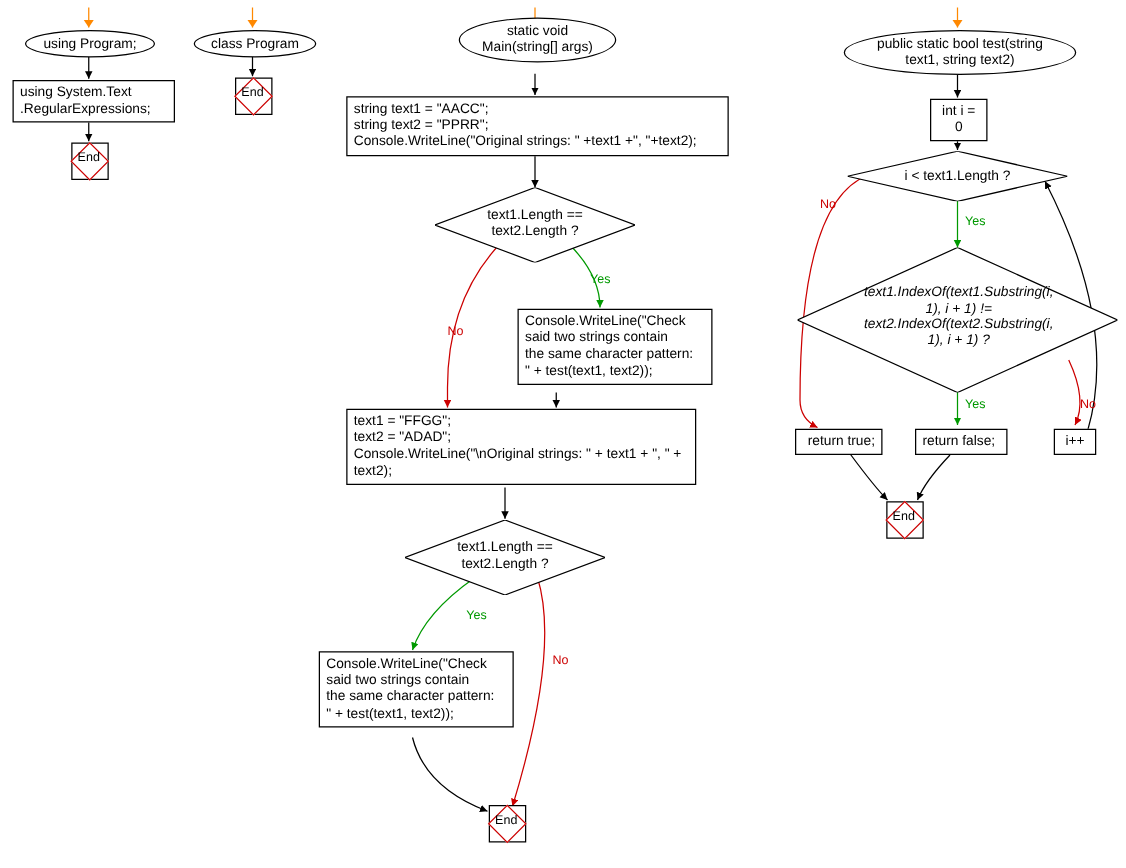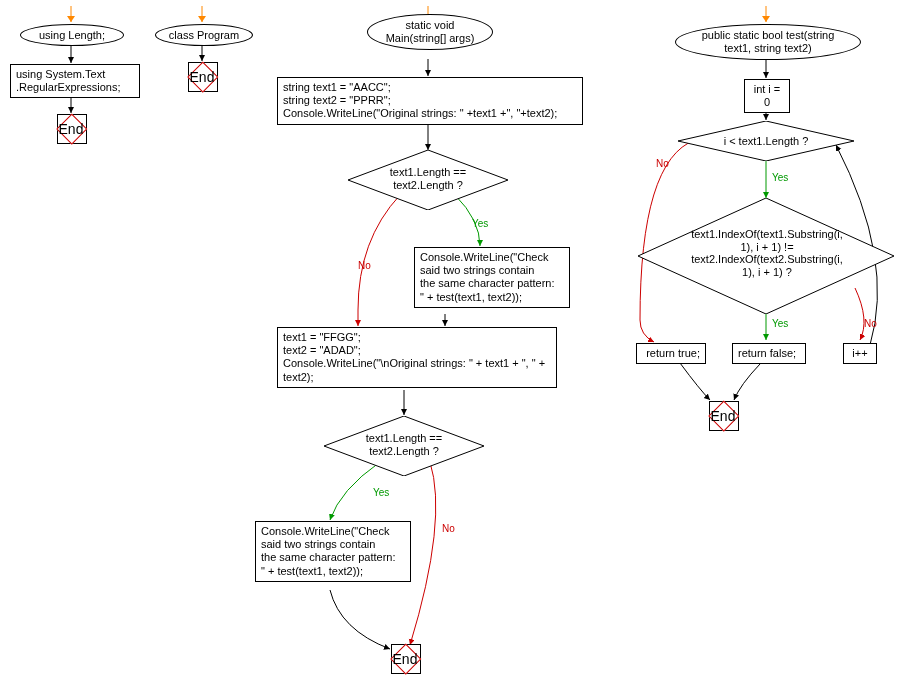--- a/index.html
+++ b/index.html
@@ -53,21 +53,21 @@
     top: 15%;
     border: 1px solid #c00;
     transform: rotate(45deg);
     background: #fff;
   }
   .end-text {
     position: absolute;
     width: 100%;
     text-align: center;
     top: 7px;
-    font-size: 14px;
+    font-size: 10px;
   }
   svg.arrows {
     position: absolute;
     top: 0;
     left: 0;
     width: 901px;
     height: 694px;
     pointer-events: none;
   }
   .lbl {
@@ -135,21 +135,21 @@
   <path d="M855 288 Q870 320 860 340" stroke="#c00" fill="none" marker-end="url(#ahr)"></path>
 
   <path d="M870 345 Q895 260 836 145" stroke="#000" fill="none" marker-end="url(#ah)"></path>
 
   <path d="M680 363 Q700 390 710 400" stroke="#000" fill="none" marker-end="url(#ah)"></path>
 
   <path d="M760 364 Q740 385 734 400" stroke="#000" fill="none" marker-end="url(#ah)"></path>
 </svg>
 
 <div class="node ellipse" style="left:20px; top:24px; width:104px; height:22px;">
-  <span>using Length;</span>
+  <span>using Program;</span>
 </div>
 <div class="node rect" style="left:10px; top:64px; width:130px;">
   <span style="white-space:pre-line;">using System.Text
 .RegularExpressions;</span>
 </div>
 <div class="end-box" style="left:57px; top:114px;">
   <div class="end-outer"></div>
     <div class="end-inner"></div>
   <div class="end-text">End</div>
 </div>
@@ -234,21 +234,21 @@
 <div style="position:absolute; left:708px; top:135px; width:116px; text-align:center;">
   <span>i &lt; text1.Length ?</span>
 </div>
 <div class="lbl yes" style="left:772px; top:172px;">Yes</div>
 <div class="lbl no" style="left:656px; top:158px;">No</div>
 
 <svg style="position:absolute; left:638px; top:198px;" width="256" height="116">
   <polygon points="128,0 256,58 128,116 0,58" fill="#fff" stroke="#000"></polygon>
 </svg>
 <div style="position:absolute; left:672px; top:228px; width:190px; text-align:center; line-height:1.15;">
-  <span style="white-space:pre-line;">text1.IndexOf(text1.Substring(i,
+  <span style="white-space:pre-line;font-style:italic;">text1.IndexOf(text1.Substring(i,
 1), i + 1) !=
 text2.IndexOf(text2.Substring(i,
 1), i + 1) ?</span>
 </div>
 <div class="lbl yes" style="left:772px; top:318px;">Yes</div>
 <div class="lbl no" style="left:864px; top:318px;">No</div>
 
 <div class="node rect" style="left:636px; top:343px; width:70px; text-align:right;">
   <span>return true;</span>
 </div>

